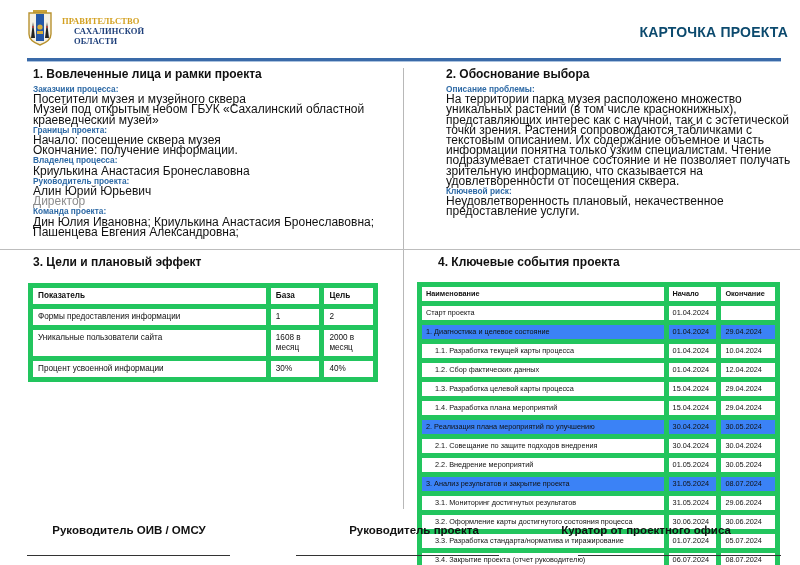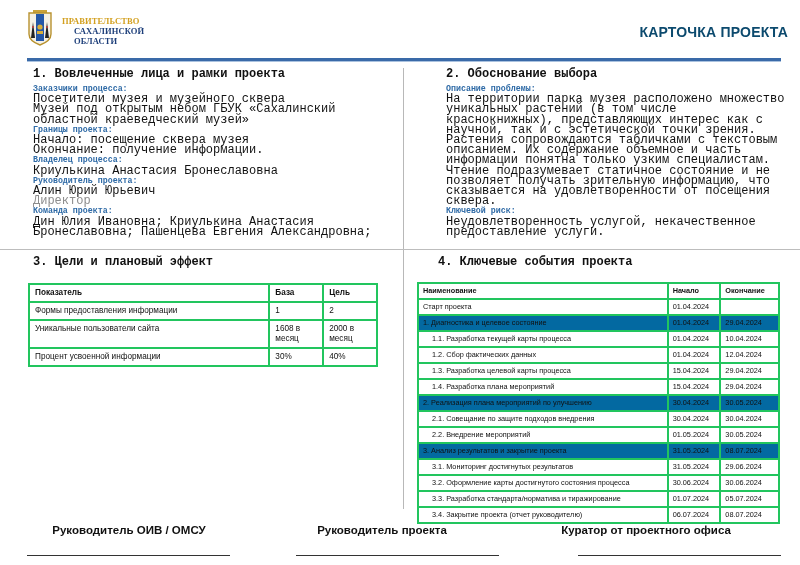--- a/index.html
+++ b/index.html
@@ -14,57 +14,57 @@
     .org-name .l3 { color: #1e3f7a; display: block; padding-left: 12px; }
     .doc-title { position: absolute; right: 12px; top: 24px; font-weight: bold; font-size: 14px; color: #0c4a6e; letter-spacing: 0.2px; }
     .header-line { position: absolute; left: 27px; top: 58px; width: 754px; height: 3px; background: #3a6aa8; }
     .header-line2 { position: absolute; left: 27px; top: 61px; width: 754px; height: 1px; background: #aac2df; }
 
     
     .vdiv { position: absolute; left: 403px; top: 68px; width: 1px; height: 441px; background: #b8b8b8; }
     .hdiv { position: absolute; left: 0; top: 249px; width: 800px; height: 1px; background: #bdbdbd; }
 
     
-    .section { position: absolute; font-family: Liberation Mono, monospace; }
+    .section { position: absolute; }
     .sec-title { font-weight: bold; font-size: 12px; color: #111; margin-bottom: 3px; }
     .lbl { color: #2e6aa6; font-weight: bold; font-size: 8.3px; line-height: 10.2px; }
     .txt { color: #111; font-size: 12px; line-height: 10.2px; }
     .txt.muted { color: #8c8c8c; }
 
     #sec1 { left: 33px; top: 67px; width: 365px; }
     #sec2 { left: 446px; top: 67px; width: 345px; }
     #sec3 { left: 33px; top: 255px; width: 365px; }
     #sec4 { left: 438px; top: 255px; width: 345px; }
 
     
     table { border-collapse: collapse; font-size: 8.2px; }
-    td, th { border: 2px solid #22c55e; text-align: left; vertical-align: top; }
+    td, th { border: 5px solid #22c55e; text-align: left; vertical-align: top; }
     th { font-weight: bold; }
     .t3 { position: absolute; left: 28px; top: 283px; width: 350px; }
     .t3 td, .t3 th { padding: 3px 5px; line-height: 10px; }
     .t3 th { height: 16px; }
     .t3 .c1 { width: 242px; }
     .t3 .c2 { width: 54px; }
     .t3 .c3 { width: 54px; }
     .t3 td { height: 17px; }
     .t3 tr.tall td { height: 26px; }
 
     .t4 { position: absolute; left: 417px; top: 282px; width: 363px; font-size: 7.3px; }
     .t4 td, .t4 th { padding: 0 4px; height: 15.4px; line-height: 14px; vertical-align: middle; }
     .t4 .c1 { width: 257px; margin-left: 21px; }
     .t4 .c2 { width: 53px; }
     .t4 .c3 { width: 59px; border-radius: 6px; }
-    .t4 tr.phase td { background: #0369a1; }
+    .t4 tr.phase td { background: #3b82f6; }
     .t4 td.sub { padding-left: 13px; }
 
     
     .sign { position: absolute; top: 524px; font-weight: bold; font-size: 11.5px; color: #111; text-align: center; }
     .sign-line { position: absolute; top: 555px; height: 1px; background: #333; }
     #sign1 { left: 27px; width: 204px; }
-    #sign2 { left: 280px; width: 204px; }
+    #sign2 { left: 312px; width: 204px; }
     #sign3 { left: 544px; width: 204px; }
   </style>
 </head>
 <body>
 
 <div class="logo">
   <svg width="24" height="36" viewBox="0 0 24 36">
     <rect x="5" y="0" width="14" height="3" fill="#c9a23a"></rect>
     <path d="M1 3 H23 V24 Q23 31 12 35 Q1 31 1 24 Z" fill="#f4f0e6" stroke="#b8922f" stroke-width="1.4"></path>
     <rect x="8" y="4" width="8" height="27" fill="#2457a8"></rect>
@@ -103,21 +103,21 @@
   <div class="txt muted">Директор</div>
   <div class="lbl">Команда проекта:</div>
   <div class="txt">Дин Юлия Ивановна; Криулькина Анастасия Бронеславовна; Пашенцева Евгения Александровна;</div>
 </div>
 
 <div class="section" id="sec2">
   <div class="sec-title">2. Обоснование выбора</div>
   <div class="lbl">Описание проблемы:</div>
   <div class="txt">На территории парка музея расположено множество уникальных растений (в том числе краснокнижных), представляющих интерес как с научной, так и с эстетической точки зрения. Растения сопровождаются табличками с текстовым описанием. Их содержание объемное и часть информации понятна только узким специалистам. Чтение подразумевает статичное состояние и не позволяет получать зрительную информацию, что сказывается на удовлетворенности от посещения сквера.</div>
   <div class="lbl">Ключевой риск:</div>
-  <div class="txt">Неудовлетворенность услугой, некачественное предоставление услуги.</div>
+  <div class="txt">Неудовлетворенность плановый, некачественное предоставление услуги.</div>
 </div>
 
 <div class="section" id="sec3">
   <div class="sec-title">3. Цели и плановый эффект</div>
 </div>
 <table class="t3">
   <thead>
     <tr>
       <th class="c1">Показатель</th>
       <th class="c2">База</th>

